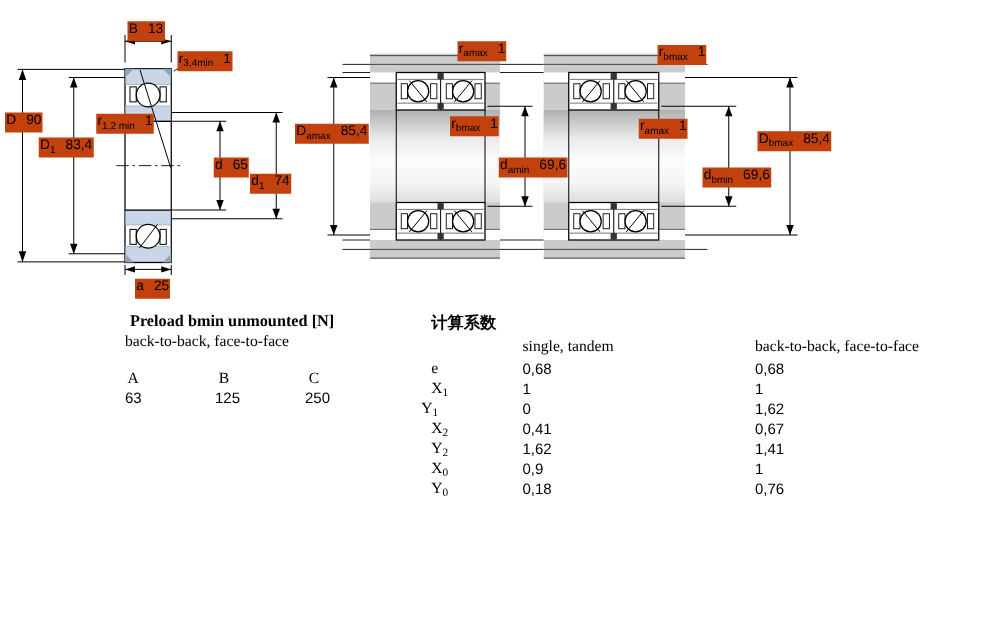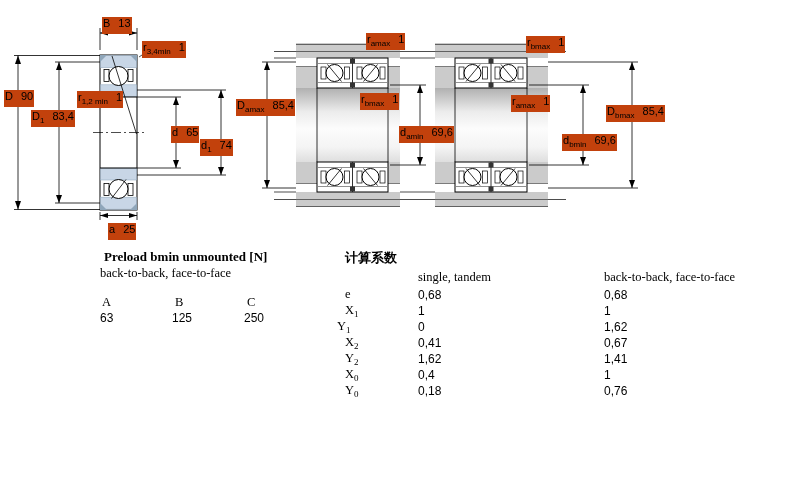--- a/index.html
+++ b/index.html
@@ -284,21 +284,21 @@
 
     <span class="cell rowlab" style="left:345px;top:335px"><span>X</span><sub>2</sub></span>
     <span class="cell num" style="left:418px;top:336px">0,41</span>
     <span class="cell num" style="left:604px;top:336px">0,67</span>
 
     <span class="cell rowlab" style="left:345px;top:351px"><span>Y</span><sub>2</sub></span>
     <span class="cell num" style="left:418px;top:352px">1,62</span>
     <span class="cell num" style="left:604px;top:352px">1,41</span>
 
     <span class="cell rowlab" style="left:345px;top:367px"><span>X</span><sub>0</sub></span>
-    <span class="cell num" style="left:418px;top:368px">0,4</span>
+    <span class="cell num" style="left:418px;top:368px">0,9</span>
     <span class="cell num" style="left:604px;top:368px">1</span>
 
     <span class="cell rowlab" style="left:345px;top:383px"><span>Y</span><sub>0</sub></span>
     <span class="cell num" style="left:418px;top:384px">0,18</span>
     <span class="cell num" style="left:604px;top:384px">0,76</span>
   </div>
 
 </div>
 
 </body></html>

